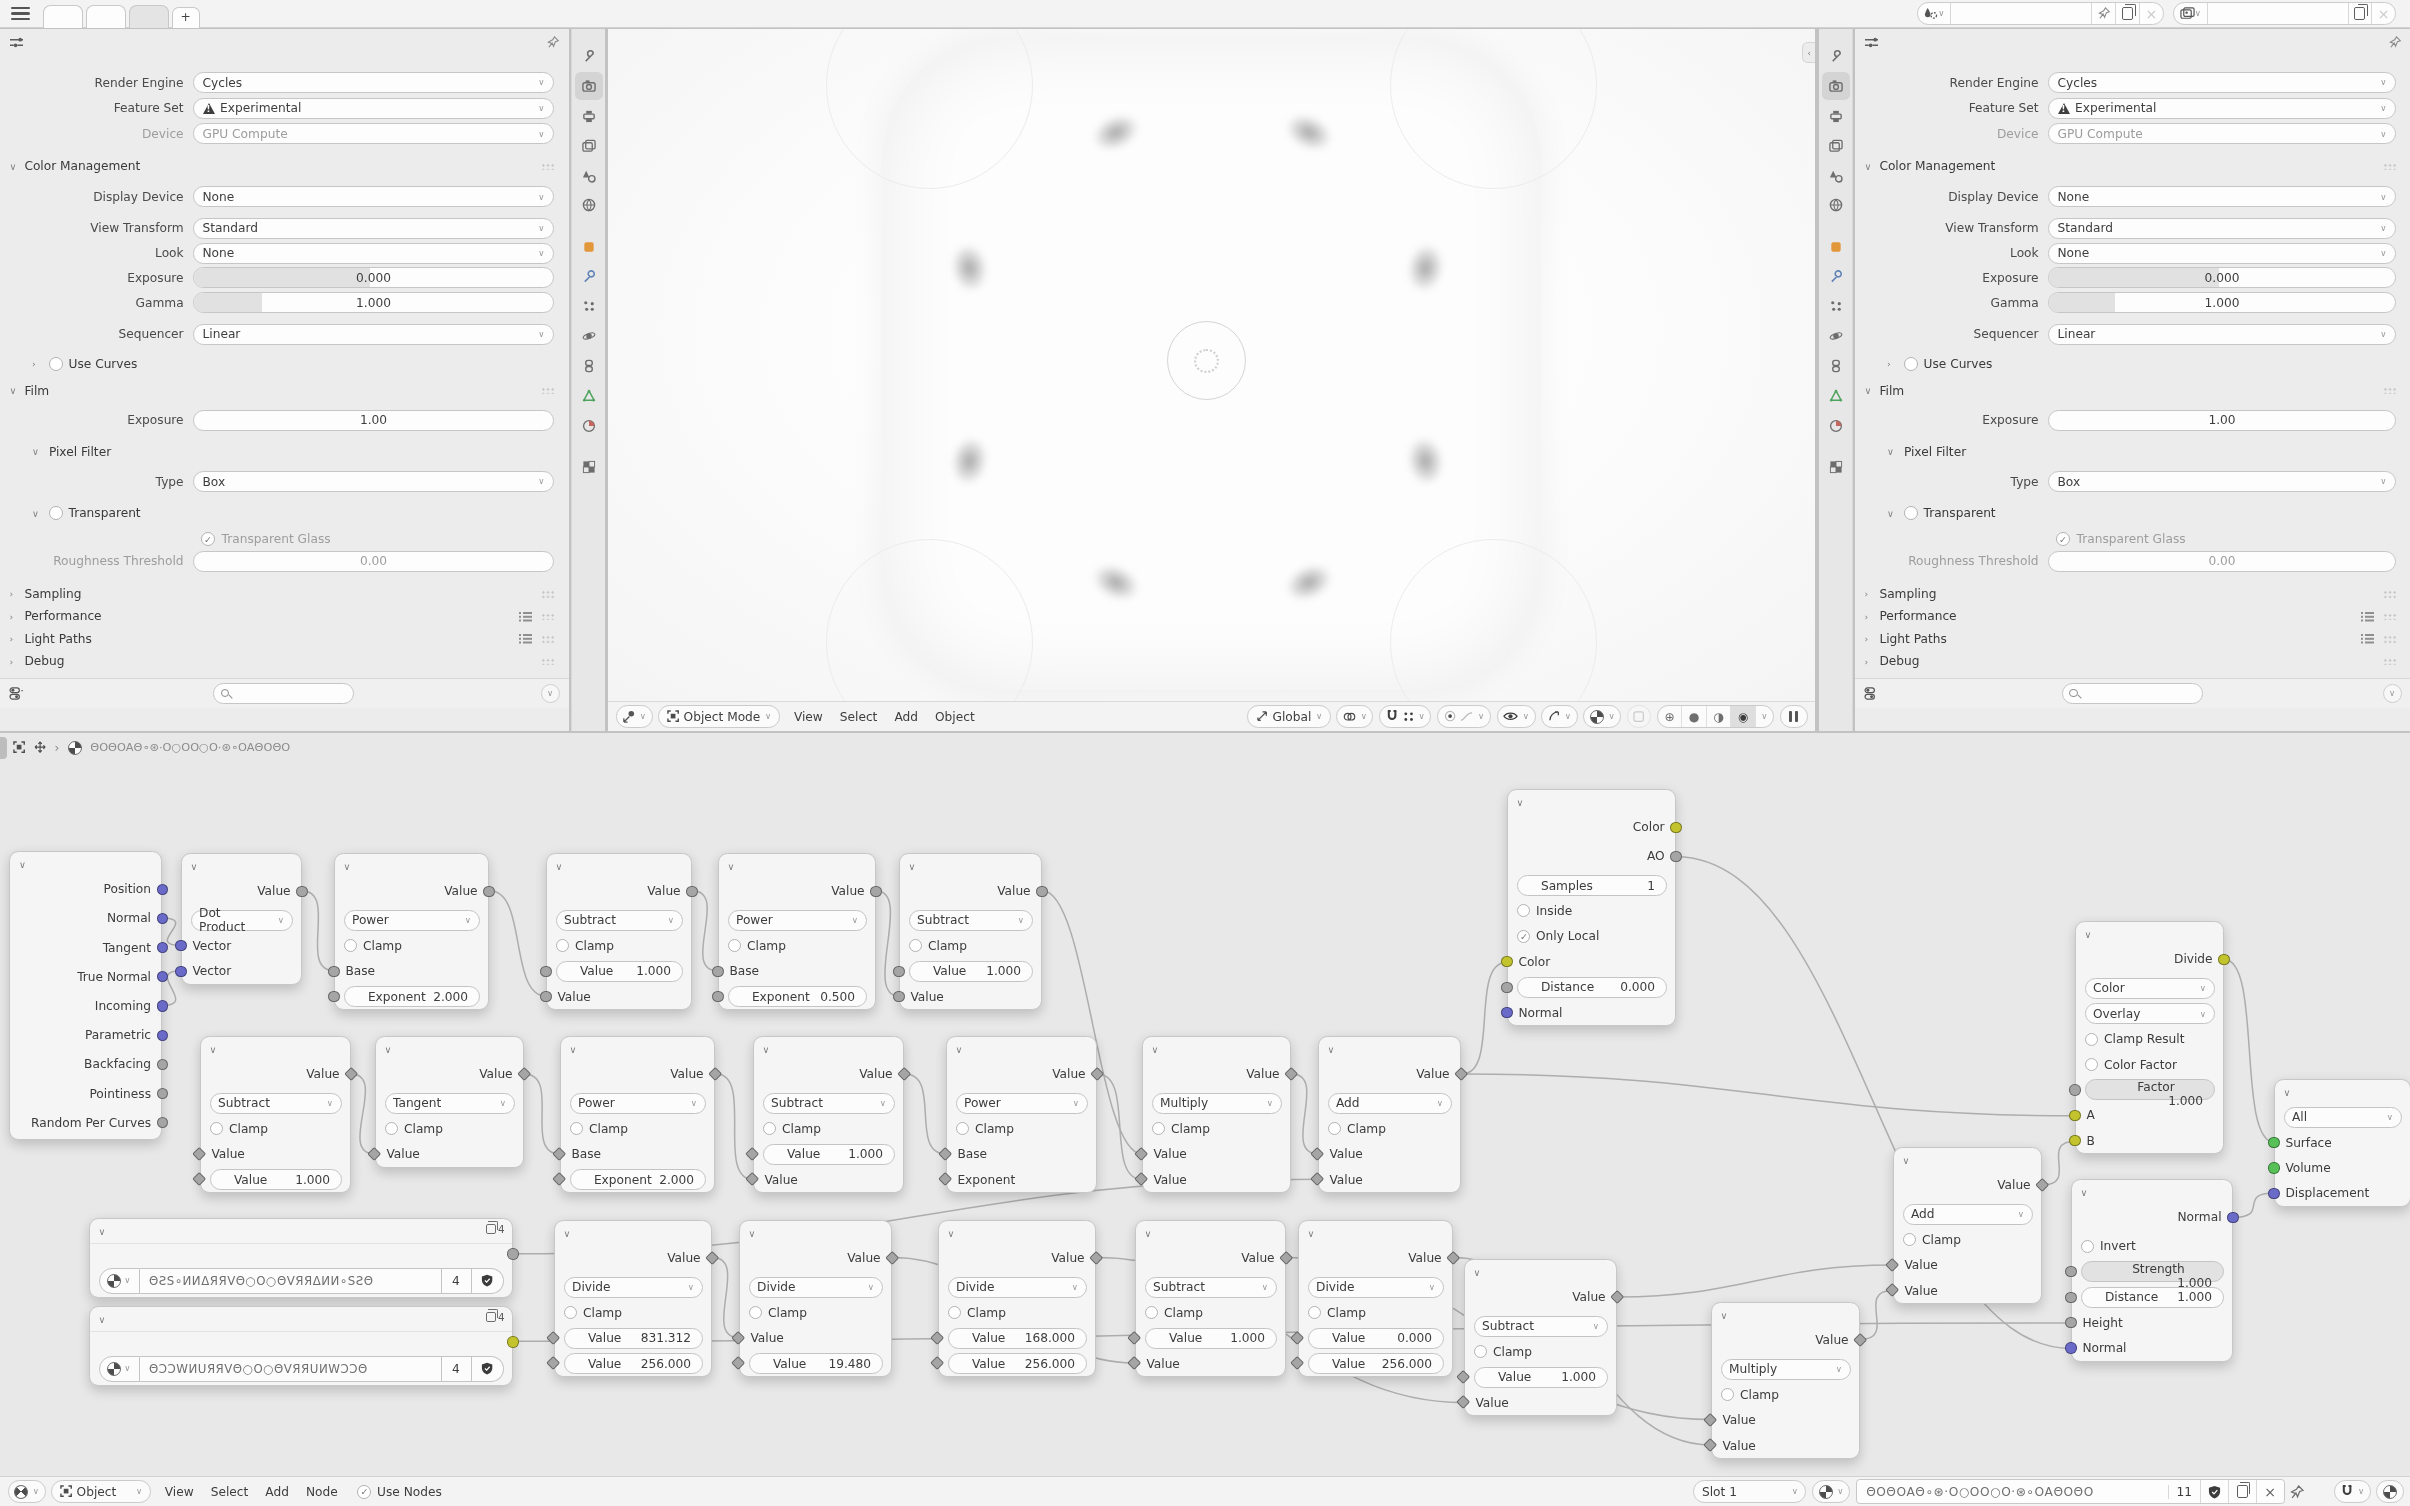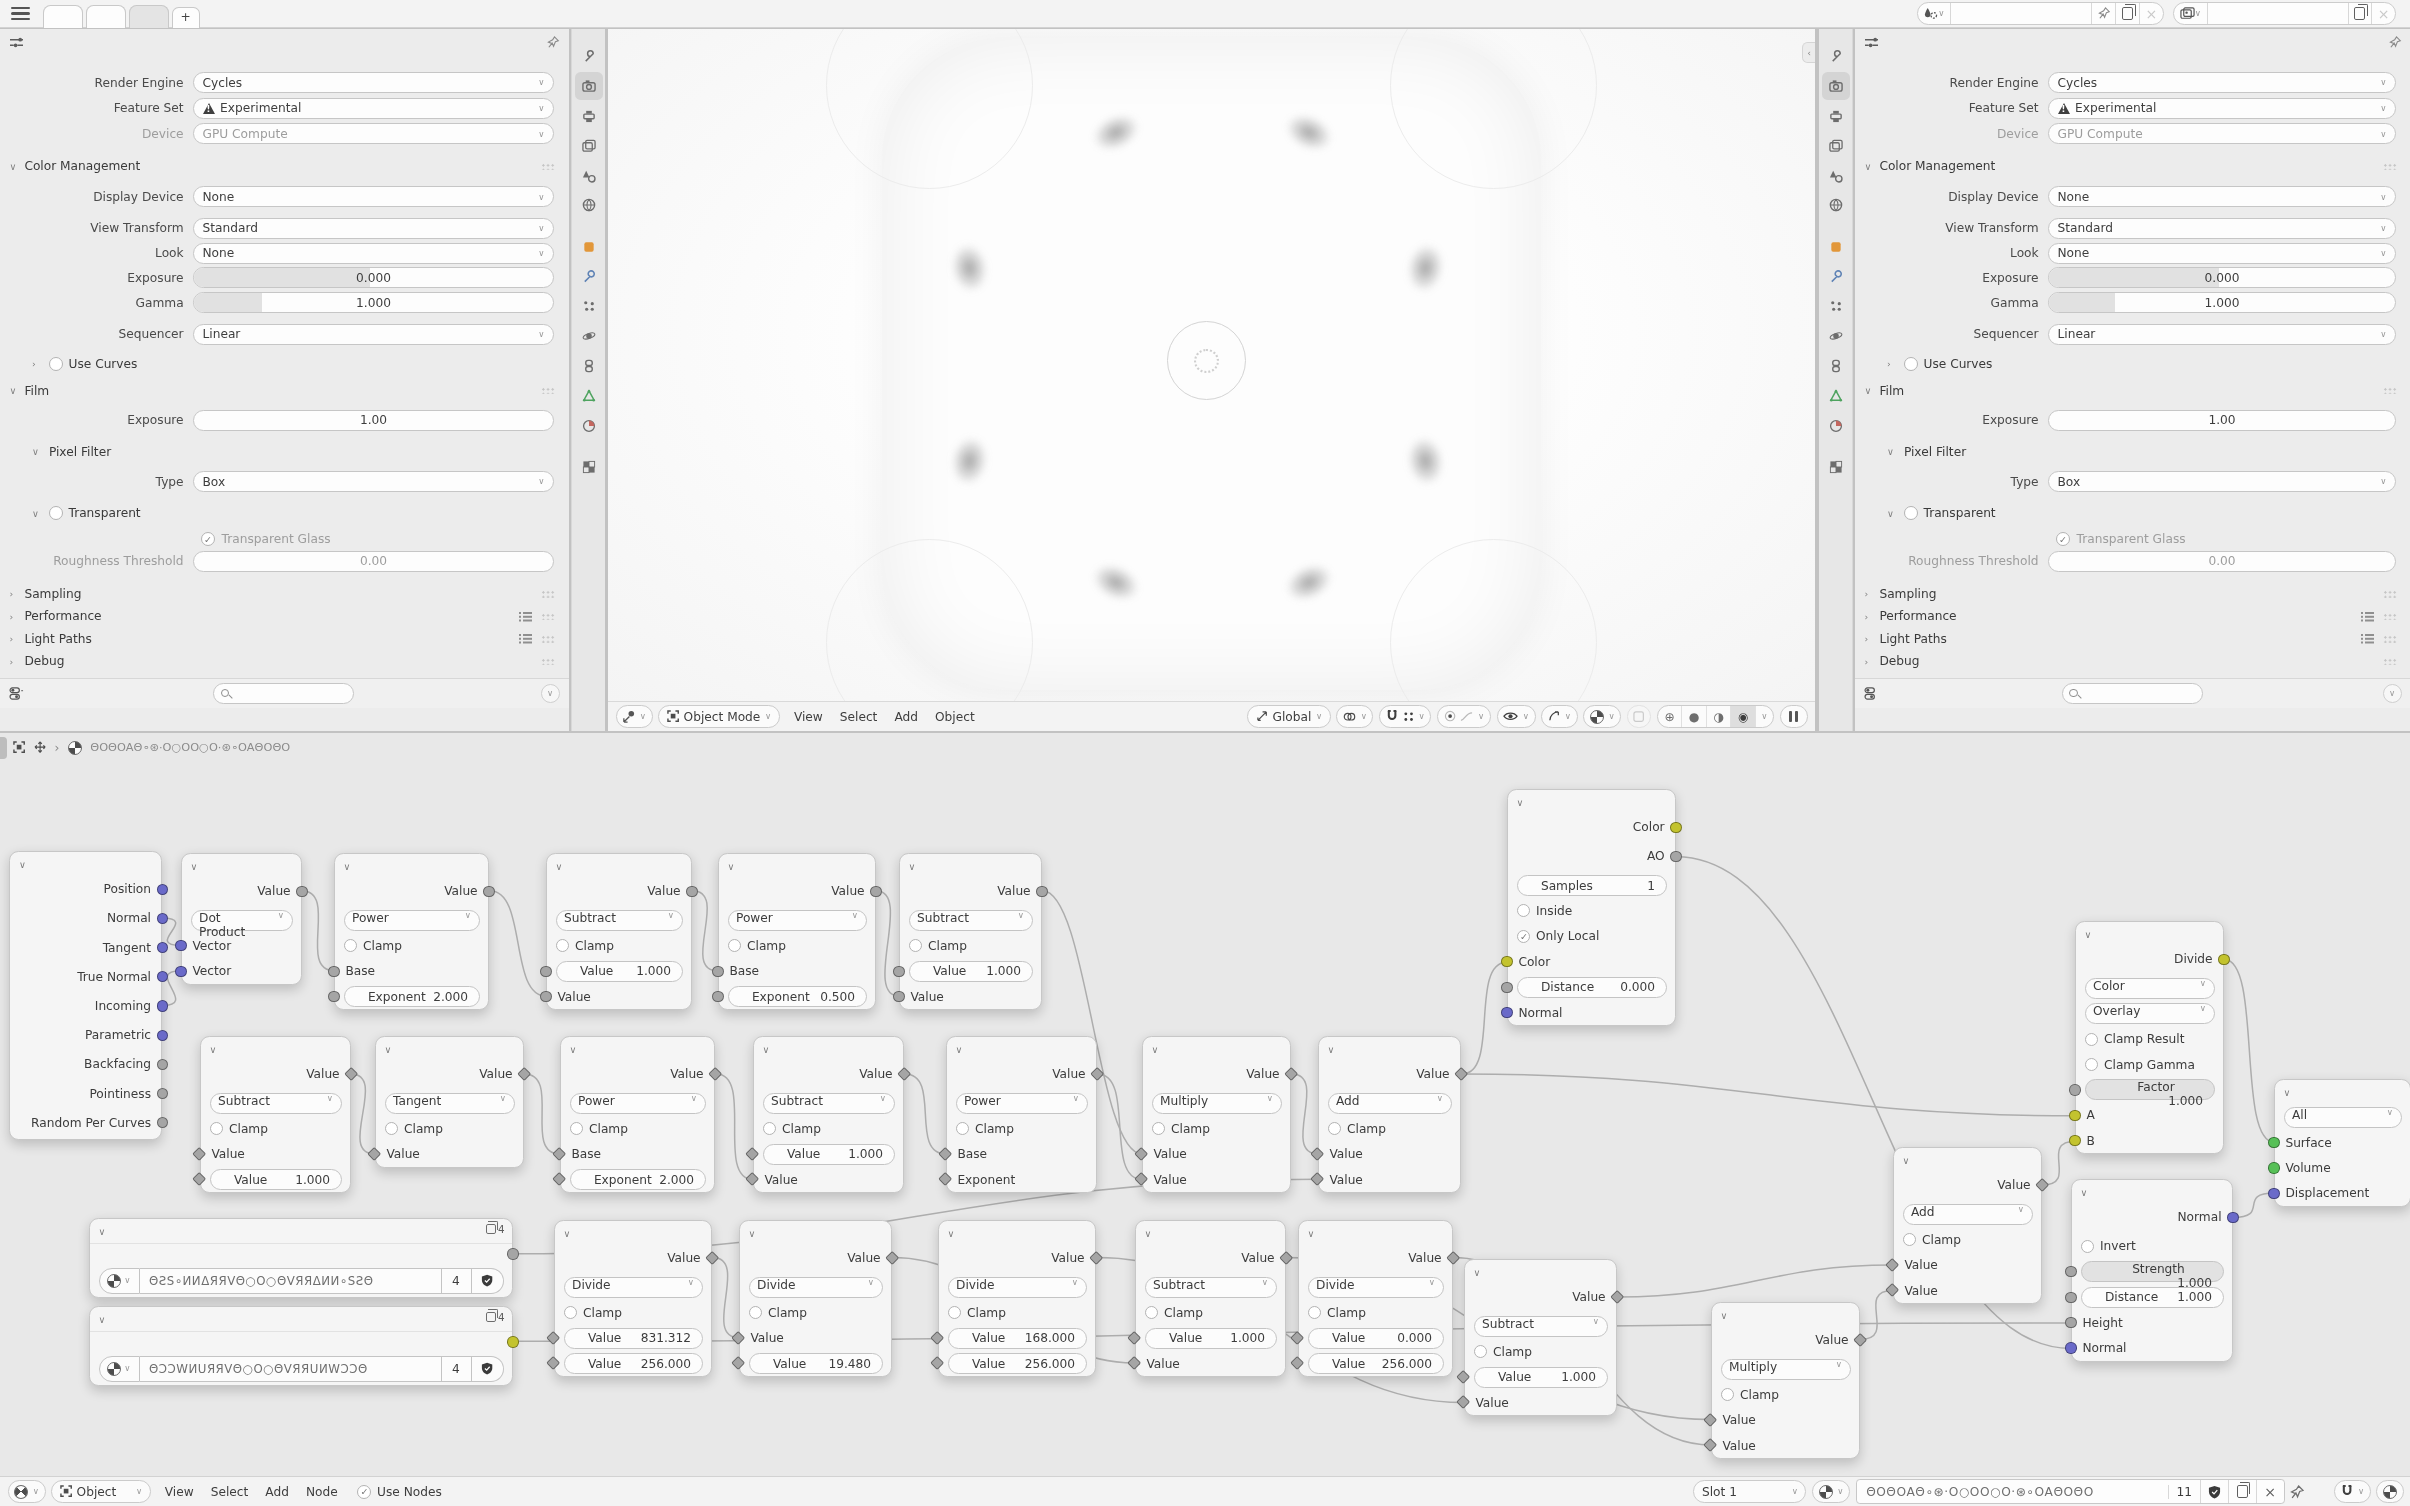--- a/index.html
+++ b/index.html
@@ -114,21 +114,21 @@
     box-shadow:0 4.7px 11.3px rgba(0,0,0,0.18); }
   .nhead{ height:24.5px; position:relative; }
   .nhead .chev{ position:absolute; left:8.5px; top:7.5px; font-size:9.4px; color:#7b7b7b;}
   .nbadge{ position:absolute; right:7.5px; top:3.8px; display:flex; align-items:center; gap:1.9px; color:#5d5d5d; font-size:10.4px;}
   .pagesico{ width:10.4px; height:10.4px; border:1.4px solid #6d6d6d; border-radius:1.9px; position:relative; background:#f5f5f5;}
   .pagesico:before{ content:""; position:absolute; left:1.9px; top:-3.8px; width:8.5px; height:8.5px; border:1.4px solid #6d6d6d; border-left:none; border-bottom:none; border-radius:0 1.9px 0 0;}
   .nrow{ height:25.4px; position:relative; display:flex; align-items:center; }
   .rout{ justify-content:flex-end; padding-right:10.4px; margin-bottom:3.8px; color:#3c3c3c;}
   .rin{ padding-left:10.4px; color:#3c3c3c; }
   .nsel{ flex:1; height:21px; margin:0 8.5px; border:0.9px solid #c4c4c4; border-radius:11.3px; background:#fcfcfc;
-    display:flex; padding:0 7.5px; color:#3c3c3c;gap:28px;}
+    display:flex; align-items:center; padding:0 7.5px; color:#3c3c3c;gap:28px;}
   .nsel .chev{ margin-left:auto; }
   .nnum{ flex:1; height:21px; margin:0 8.5px; border:0.9px solid #c4c4c4; border-radius:11.3px; background:#fcfcfc;
     display:flex; align-items:center; padding:0 10.4px; color:#3c3c3c;}
   .nnum .v{ margin-left:auto; }
   .nnum.sliderfull{ background:#e2e2e2;flex-direction:column; }
   .nnum .l{ margin-left:13px; }
   .nchkwrap{ display:flex; align-items:center; gap:5.6px; padding-left:9.4px; color:#3c3c3c;}
   .sock{ position:absolute; top:50%; width:11.3px; height:11.3px; margin-top:-5.6px; border-radius:50%;
     border:0.9px solid rgba(0,0,0,0.38); }
   .sock.right{ right:-6.6px; } .sock.left{ left:-6.6px; }
@@ -1711,21 +1711,21 @@
           </div>
           <div class="nrow">
             <div class="nchkwrap">
               <span class="circle-check" style="width: 13px; height: 13px;"></span>
               <span>Clamp Result</span>
             </div>
           </div>
           <div class="nrow">
             <div class="nchkwrap">
               <span class="circle-check" style="width: 13px; height: 13px;"></span>
-              <span>Clamp Gamma</span>
+              <span>Color Factor</span>
             </div>
           </div>
           <div class="nrow">
             <span class="sock left c-gray"></span>
             <div class="nnum sliderfull">
               <span class="l">Factor</span>
               <span class="v">1.000</span>
             </div>
           </div>
           <div class="nrow rin">

